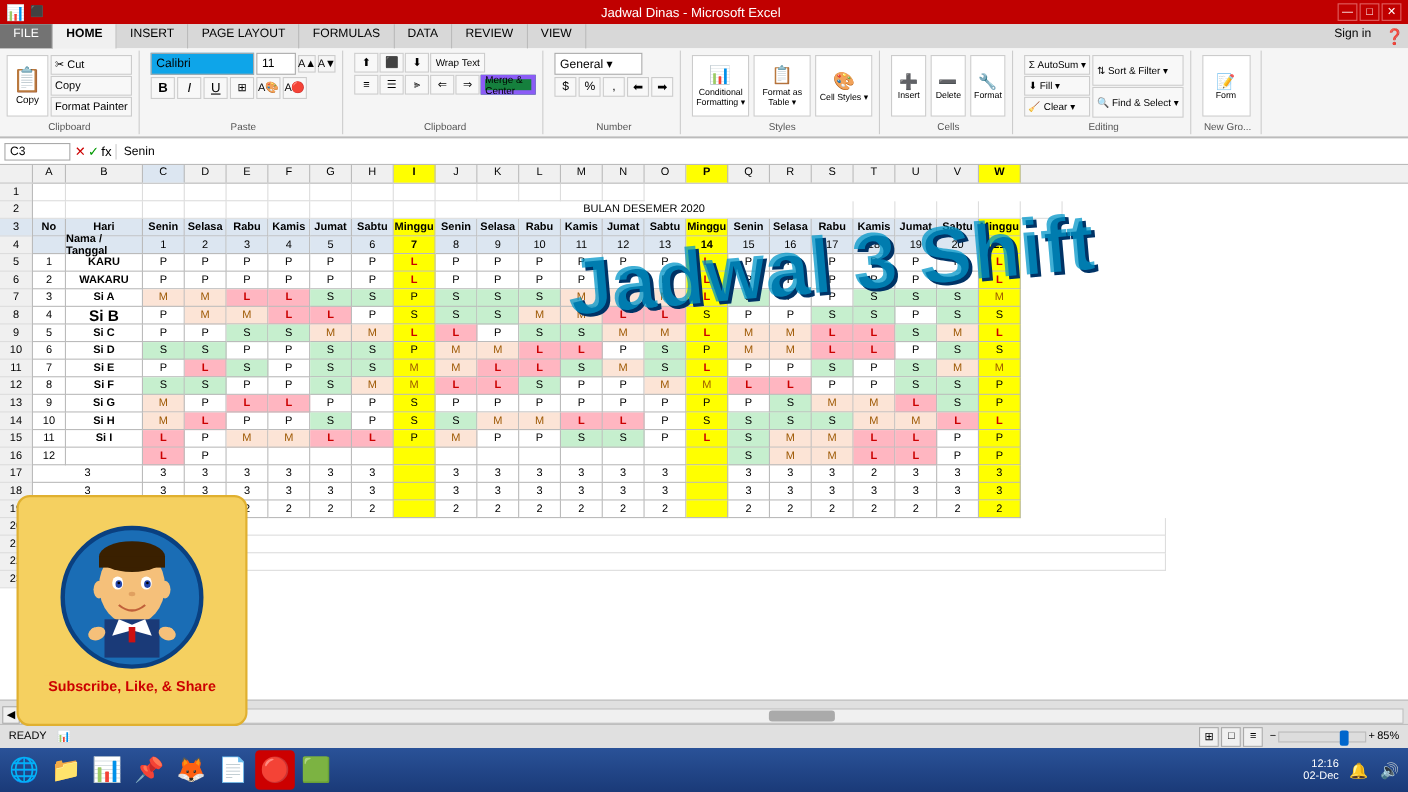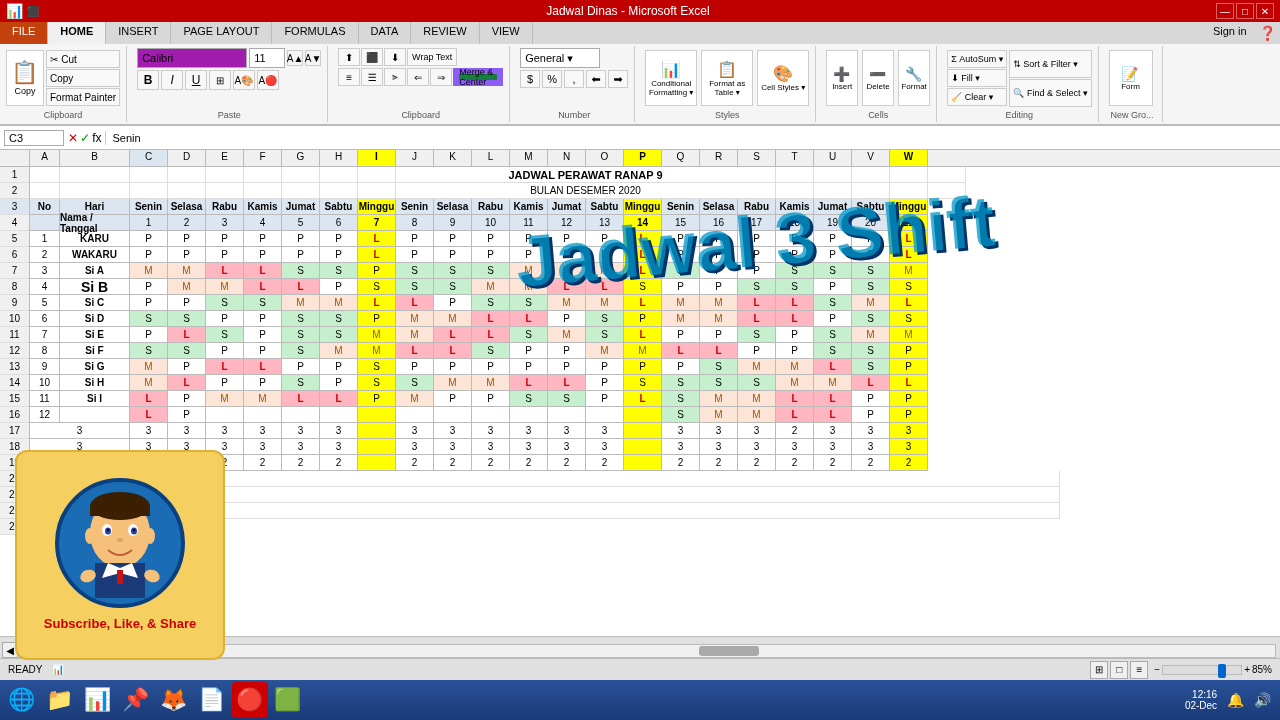--- a/index.html
+++ b/index.html
@@ -14,21 +14,21 @@
       justify-content: space-between;
       padding: 0 6px;
       color: white;
     }
     #title-bar .title { flex: 1; text-align: center; font-size: 12px; }
     #title-bar .win-controls { display: flex; gap: 2px; }
     #title-bar .win-btn { width: 18px; height: 16px; background: #c00000; border: 1px solid #e06060; color: white; font-size: 10px; display: flex; align-items: center; justify-content: center; cursor: pointer; }
     #ribbon-tabs { display: flex; background: #d0d0d0; height: 22px; }
     #ribbon-tabs .tab { padding: 3px 12px; font-size: 11px; cursor: pointer; border-right: 1px solid #bbb; }
     #ribbon-tabs .tab.active { background: #f0f0f0; font-weight: bold; }
-    #ribbon-tabs .file-tab { background: #c2410c; color: white; padding: 3px 12px; font-size: 11px; cursor: pointer; }
+    #ribbon-tabs .file-tab { background: #737373; color: white; padding: 3px 12px; font-size: 11px; cursor: pointer; }
 
     #ribbon-content { display: flex; height: 86px; align-items: stretch; padding: 2px 4px; gap: 4px; }
     .ribbon-group { display: flex; flex-direction: column; border-right: 1px solid #ccc; padding: 2px 6px; min-width: fit-content; }
     .ribbon-group-label { font-size: 9px; text-align: center; color: #555; margin-top: auto; padding-top: 2px; }
     .ribbon-group-content { display: flex; gap: 4px; align-items: center; flex: 1; }
 
     
     #formula-bar { display: flex; align-items: center; height: 24px; border-bottom: 1px solid #bbb; padding: 0 4px; gap: 4px; background: white; }
 
     
@@ -182,21 +182,21 @@
           <div style="display:flex; align-items:center; gap:2px; border:1px solid #ccc; padding:1px 3px; background:#f8f8f8; cursor:pointer; font-size:10px; height:18px;">Copy</div>
           <div style="display:flex; align-items:center; gap:2px; border:1px solid #ccc; padding:1px 3px; background:#f8f8f8; cursor:pointer; font-size:10px; height:18px;">Format Painter</div>
         </div>
       </div>
       <div class="ribbon-group-label">Clipboard</div>
     </div>
 
     <div class="ribbon-group" style="padding:2px 6px; min-width:160px;">
       <div style="display:flex; flex-direction:column; gap:2px; flex:1;">
         <div style="display:flex; gap:2px; align-items:center;">
-          <div style="border:1px solid #aaa; background:#a21caf; padding:1px 4px; font-size:11px; height:20px; width:110px; display:flex; align-items:center;">Calibri</div>
+          <div style="border:1px solid #aaa; background:#0ea5e9; padding:1px 4px; font-size:11px; height:20px; width:94px; display:flex; align-items:center;">Calibri</div>
           <div style="border:1px solid #aaa; background:white; padding:1px 4px; font-size:11px; height:20px; width:36px; display:flex; align-items:center;">11</div>
           <div style="width:16px; height:16px; display:flex; align-items:center; justify-content:center; font-size:10px; border:1px solid #ccc; cursor:pointer;">A▲</div>
           <div style="width:16px; height:16px; display:flex; align-items:center; justify-content:center; font-size:10px; border:1px solid #ccc; cursor:pointer;">A▼</div>
         </div>
         <div style="display:flex; gap:2px; align-items:center;">
           <div style="width:22px; height:20px; border:1px solid #ccc; background:#f8f8f8; cursor:pointer; font-size:12px; display:flex; align-items:center; justify-content:center; font-weight:bold;">B</div>
           <div style="width:22px; height:20px; border:1px solid #ccc; background:#f8f8f8; cursor:pointer; font-size:12px; display:flex; align-items:center; justify-content:center; font-style:italic;">I</div>
           <div style="width:22px; height:20px; border:1px solid #ccc; background:#f8f8f8; cursor:pointer; font-size:12px; display:flex; align-items:center; justify-content:center; text-decoration:underline;">U</div>
           <div style="width:22px; height:20px; border:1px solid #ccc; background:#f8f8f8; cursor:pointer; font-size:10px; display:flex; align-items:center; justify-content:center;">⊞</div>
           <div style="width:22px; height:20px; border:1px solid #ccc; background:#f8f8f8; cursor:pointer; font-size:10px; display:flex; align-items:center; justify-content:center;">A🎨</div>
@@ -213,21 +213,21 @@
           <div style="width:22px; height:18px; border:1px solid #ccc; background:#f8f8f8; cursor:pointer; font-size:10px; display:flex; align-items:center; justify-content:center;">⬛</div>
           <div style="width:22px; height:18px; border:1px solid #ccc; background:#f8f8f8; cursor:pointer; font-size:10px; display:flex; align-items:center; justify-content:center;">⬇</div>
           <div style="width:50px; height:18px; border:1px solid #ccc; background:#f8f8f8; cursor:pointer; font-size:9px; display:flex; align-items:center; justify-content:center;">Wrap Text</div>
         </div>
         <div style="display:flex; gap:1px; align-items:center;">
           <div style="width:22px; height:18px; border:1px solid #ccc; background:#f8f8f8; cursor:pointer; font-size:10px; display:flex; align-items:center; justify-content:center;">≡</div>
           <div style="width:22px; height:18px; border:1px solid #ccc; background:#f8f8f8; cursor:pointer; font-size:10px; display:flex; align-items:center; justify-content:center;">☰</div>
           <div style="width:22px; height:18px; border:1px solid #ccc; background:#f8f8f8; cursor:pointer; font-size:10px; display:flex; align-items:center; justify-content:center;">⫸</div>
           <div style="width:22px; height:18px; border:1px solid #ccc; background:#f8f8f8; cursor:pointer; font-size:10px; display:flex; align-items:center; justify-content:center;">⇐</div>
           <div style="width:22px; height:18px; border:1px solid #ccc; background:#f8f8f8; cursor:pointer; font-size:10px; display:flex; align-items:center; justify-content:center;">⇒</div>
-          <div style="width:50px; height:18px; border:6px solid #8b5cf6; background:#15803d; cursor:pointer; font-size:9px; display:flex; align-items:center; justify-content:center;">Merge &amp; Center</div>
+          <div style="width:50px; height:18px; border:4px solid #8b5cf6; background:#15803d; cursor:pointer; font-size:9px; display:flex; align-items:center; justify-content:center;">Merge &amp; Center</div>
         </div>
       </div>
       <div class="ribbon-group-label">Clipboard</div>
     </div>
 
     <div class="ribbon-group" style="padding:2px 6px; min-width:100px;">
       <div style="display:flex; flex-direction:column; gap:2px; flex:1;">
         <div style="display:flex; gap:2px; align-items:center;">
           <div style="border:1px solid #aaa; background:white; padding:1px 4px; font-size:11px; height:20px; width:80px; display:flex; align-items:center;">General ▾</div>
         </div>
@@ -377,21 +377,20 @@
           <div style="width:30px; height:16px; border-right:1px solid #ddd; border-bottom:1px solid #ddd;"></div>
           <div style="width:70px; height:16px; border-right:1px solid #ddd; border-bottom:1px solid #ddd;"></div>
           <div style="width:38px; height:16px; border-right:1px solid #ddd; border-bottom:1px solid #ddd;"></div>
           <div style="width:38px; height:16px; border-right:1px solid #ddd; border-bottom:1px solid #ddd;"></div>
           <div style="width:38px; height:16px; border-right:1px solid #ddd; border-bottom:1px solid #ddd;"></div>
           <div style="width:38px; height:16px; border-right:1px solid #ddd; border-bottom:1px solid #ddd;"></div>
           <div style="width:38px; height:16px; border-right:1px solid #ddd; border-bottom:1px solid #ddd;"></div>
           <div style="width:38px; height:16px; border-right:1px solid #ddd; border-bottom:1px solid #ddd;"></div>
           <div style="width:38px; height:16px; border-right:1px solid #ddd; border-bottom:1px solid #ddd;"></div>
 
-          <div style="width:380px; height:16px; border-right:1px solid #ddd; border-bottom:1px solid #ddd; font-size:11px; font-weight:bold; text-align:center; display:flex; align-items:center; justify-content:center;">JADWAL PERAWAT RANAP 9</div>
           <div style="width:38px; height:16px; border-right:1px solid #ddd; border-bottom:1px solid #ddd;"></div>
           <div style="width:38px; height:16px; border-right:1px solid #ddd; border-bottom:1px solid #ddd;"></div>
           <div style="width:38px; height:16px; border-right:1px solid #ddd; border-bottom:1px solid #ddd;"></div>
           <div style="width:38px; height:16px; border-right:1px solid #ddd; border-bottom:1px solid #ddd;"></div>
           <div style="width:38px; height:16px; border-right:1px solid #ddd; border-bottom:1px solid #ddd;"></div>
         </div>
 
         <div class="grid-row">
           <div style="width:30px; height:16px; border-right:1px solid #ddd; border-bottom:1px solid #ddd;"></div>
           <div style="width:70px; height:16px; border-right:1px solid #ddd; border-bottom:1px solid #ddd;"></div>

